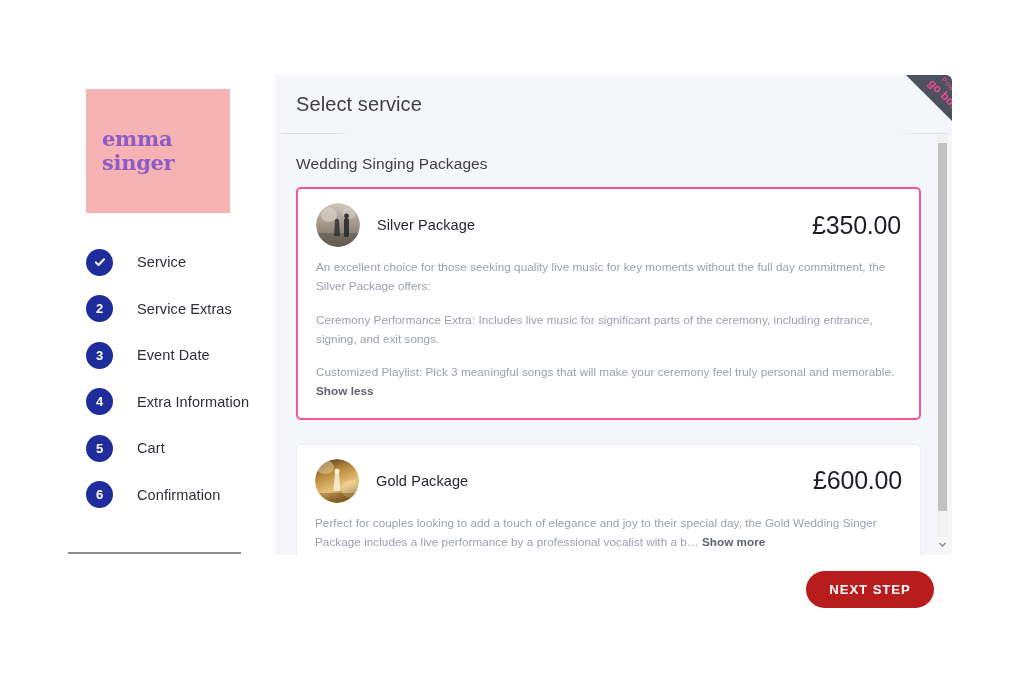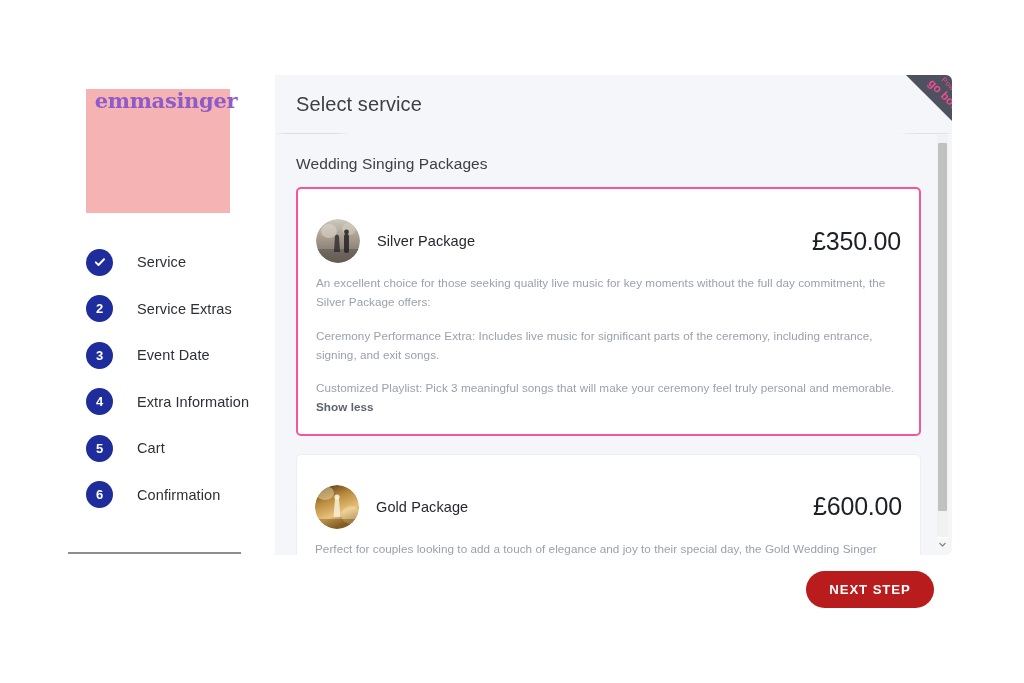--- a/index.html
+++ b/index.html
@@ -26,21 +26,21 @@
   
   .sidebar {
     width: 219px;
     background: #ffffff;
     padding: 14px 0 0 30px;
     flex: 0 0 219px;
   }
   .logo-box {
     width: 144px; height: 124px;
     background: #f6b3b3;
-    display: flex; flex-direction: row;
+    display: flex; flex-direction: column;
     justify-content: center;
     padding-left: 16px;
   }
   .logo-text {
     font-family: "DejaVu Serif", serif;
     font-weight: 700;
     color: #8e5cc8;
     font-size: 21px;
     line-height: 1.14;
     letter-spacing: -0.3px;
@@ -114,22 +114,22 @@
     color: #404040;
     margin-bottom: 14px;
     letter-spacing: 0.1px;
   }
 
   
   .card {
     background: #ffffff;
     border-radius: 5px;
     border: 1px solid #eceef4;
-    padding: 30px 18px 17px 18px;
-    margin-bottom: 18px;
+    padding: 14px 18px 17px 18px;
+    margin-bottom: 24px;
   }
   .card.selected {
     border: 2px solid #f5559e;
   }
   .card-head {
     display: flex; align-items: center;
     margin-bottom: 10px;
   }
   .thumb {
     width: 44px; height: 44px;

